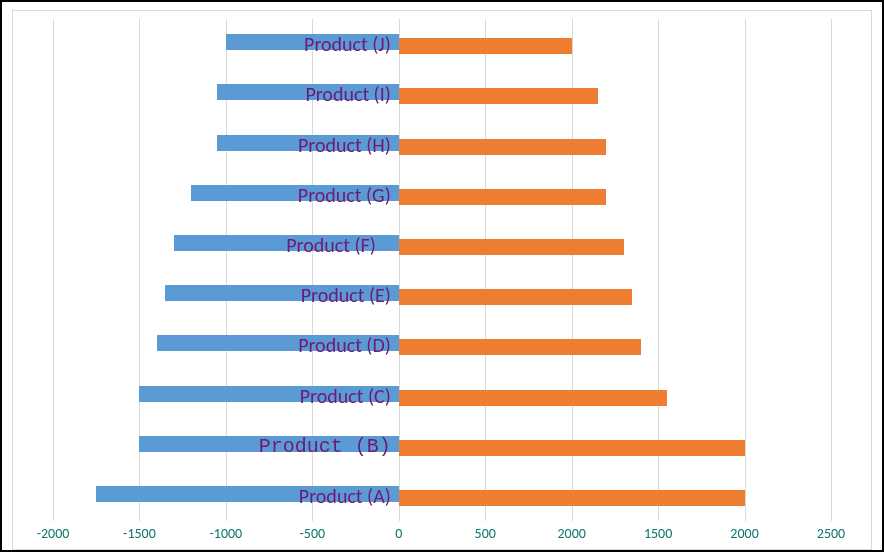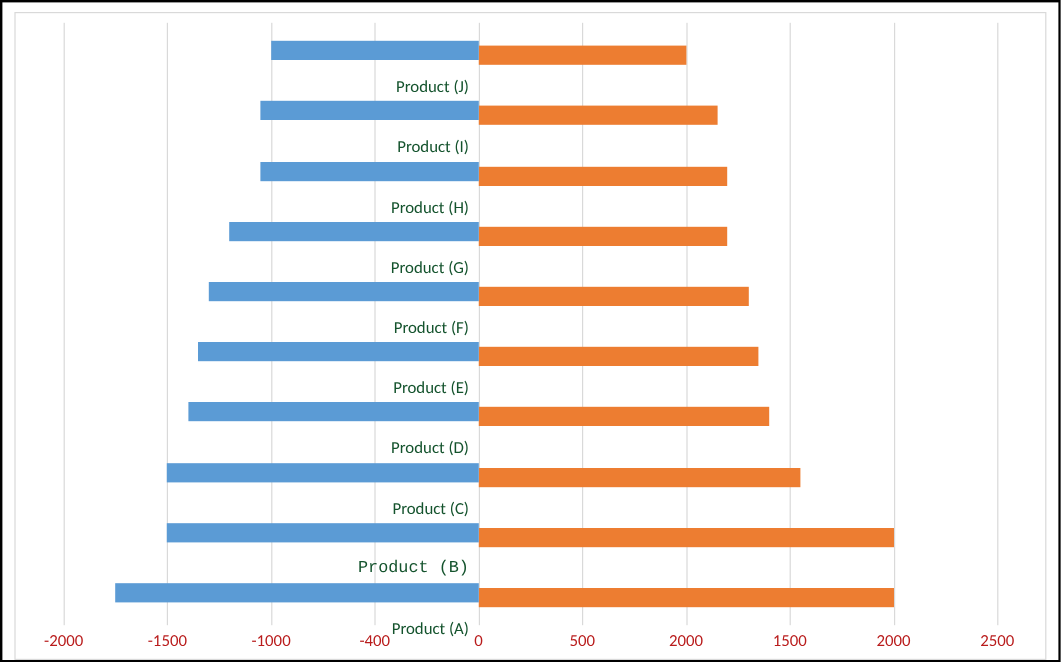--- a/index.html
+++ b/index.html
@@ -65,39 +65,38 @@
     right: 0;
   }
   .bar-row .pos {
     position: absolute;
     height: 100%;
     background: #ed7d31;
     left: 0;
   }
   .cat-label {
     position: absolute;
-    color: #14532d;
-    font-size: 14px;
+    color: #701a75;
+    font-size: 20px;
     right: 8px;
     white-space: nowrap;
     transform: translateY(-50%);
-    margin-top: 28px;
   }
   .axis-x {
     position: absolute;
     left: 40px;
     right: 40px;
     bottom: 4px;
     height: 20px;
   }
   .tick-label {
     position: absolute;
     top: 0;
     font-size: 14px;
-    color: #b91c1c;
+    color: #0f766e;
     transform: translateX(-50%);
   }
   .legend {
     display: flex;
     justify-content: center;
     gap: 28px;
     padding: 6px 0 10px 0;
     font-size: 14.5px;
     color: #595959;
   }
@@ -166,21 +165,21 @@
           <div class="bar-row" style="top: calc(55% - 10px);">
             <div class="neg" style="right: 55.5556%; width: 30%;"></div>
           </div>
           <div class="cat-label" style="top: 55%; right: 55.5556%; padding-right: 8px;">Product (E)</div>
           <div class="bar-row" style="top: calc(45% - 6px);">
             <div class="pos" style="left: 44.4444%; width: 28.8889%;"></div>
           </div>
           <div class="bar-row" style="top: calc(45% - 10px);">
             <div class="neg" style="right: 55.5556%; width: 28.8889%;"></div>
           </div>
-          <div class="cat-label" style="top: 45%; right: 55.5556%; padding-right: 8px;">Product (F)</div>
+          <div class="cat-label" style="top: 45%; right: 55.5556%; padding-right: 23px;">Product (F)</div>
           <div class="bar-row" style="top: calc(35% - 6px);">
             <div class="pos" style="left: 44.4444%; width: 26.6667%;"></div>
           </div>
           <div class="bar-row" style="top: calc(35% - 10px);">
             <div class="neg" style="right: 55.5556%; width: 26.6667%;"></div>
           </div>
           <div class="cat-label" style="top: 35%; right: 55.5556%; padding-right: 8px;">Product (G)</div>
           <div class="bar-row" style="top: calc(25% - 6px);">
             <div class="pos" style="left: 44.4444%; width: 26.6667%;"></div>
           </div>
@@ -200,21 +199,21 @@
           </div>
           <div class="bar-row" style="top: calc(5% - 10px);">
             <div class="neg" style="right: 55.5556%; width: 22.2222%;"></div>
           </div>
           <div class="cat-label" style="top: 5%; right: 55.5556%; padding-right: 8px;">Product (J)</div>
         </div>
       <div class="axis-x" id="axis-x">
           <div class="tick-label" style="left: 0%;">-2000</div>
           <div class="tick-label" style="left: 11.1111%;">-1500</div>
           <div class="tick-label" style="left: 22.2222%;">-1000</div>
-          <div class="tick-label" style="left: 33.3333%;">-400</div>
+          <div class="tick-label" style="left: 33.3333%;">-500</div>
           <div class="tick-label" style="left: 44.4444%;">0</div>
           <div class="tick-label" style="left: 55.5556%;">500</div>
           <div class="tick-label" style="left: 66.6667%;">2000</div>
           <div class="tick-label" style="left: 77.7778%;">1500</div>
           <div class="tick-label" style="left: 88.8889%;">2000</div>
           <div class="tick-label" style="left: 100%;">2500</div>
         </div>
     </div>
 
   </div>

